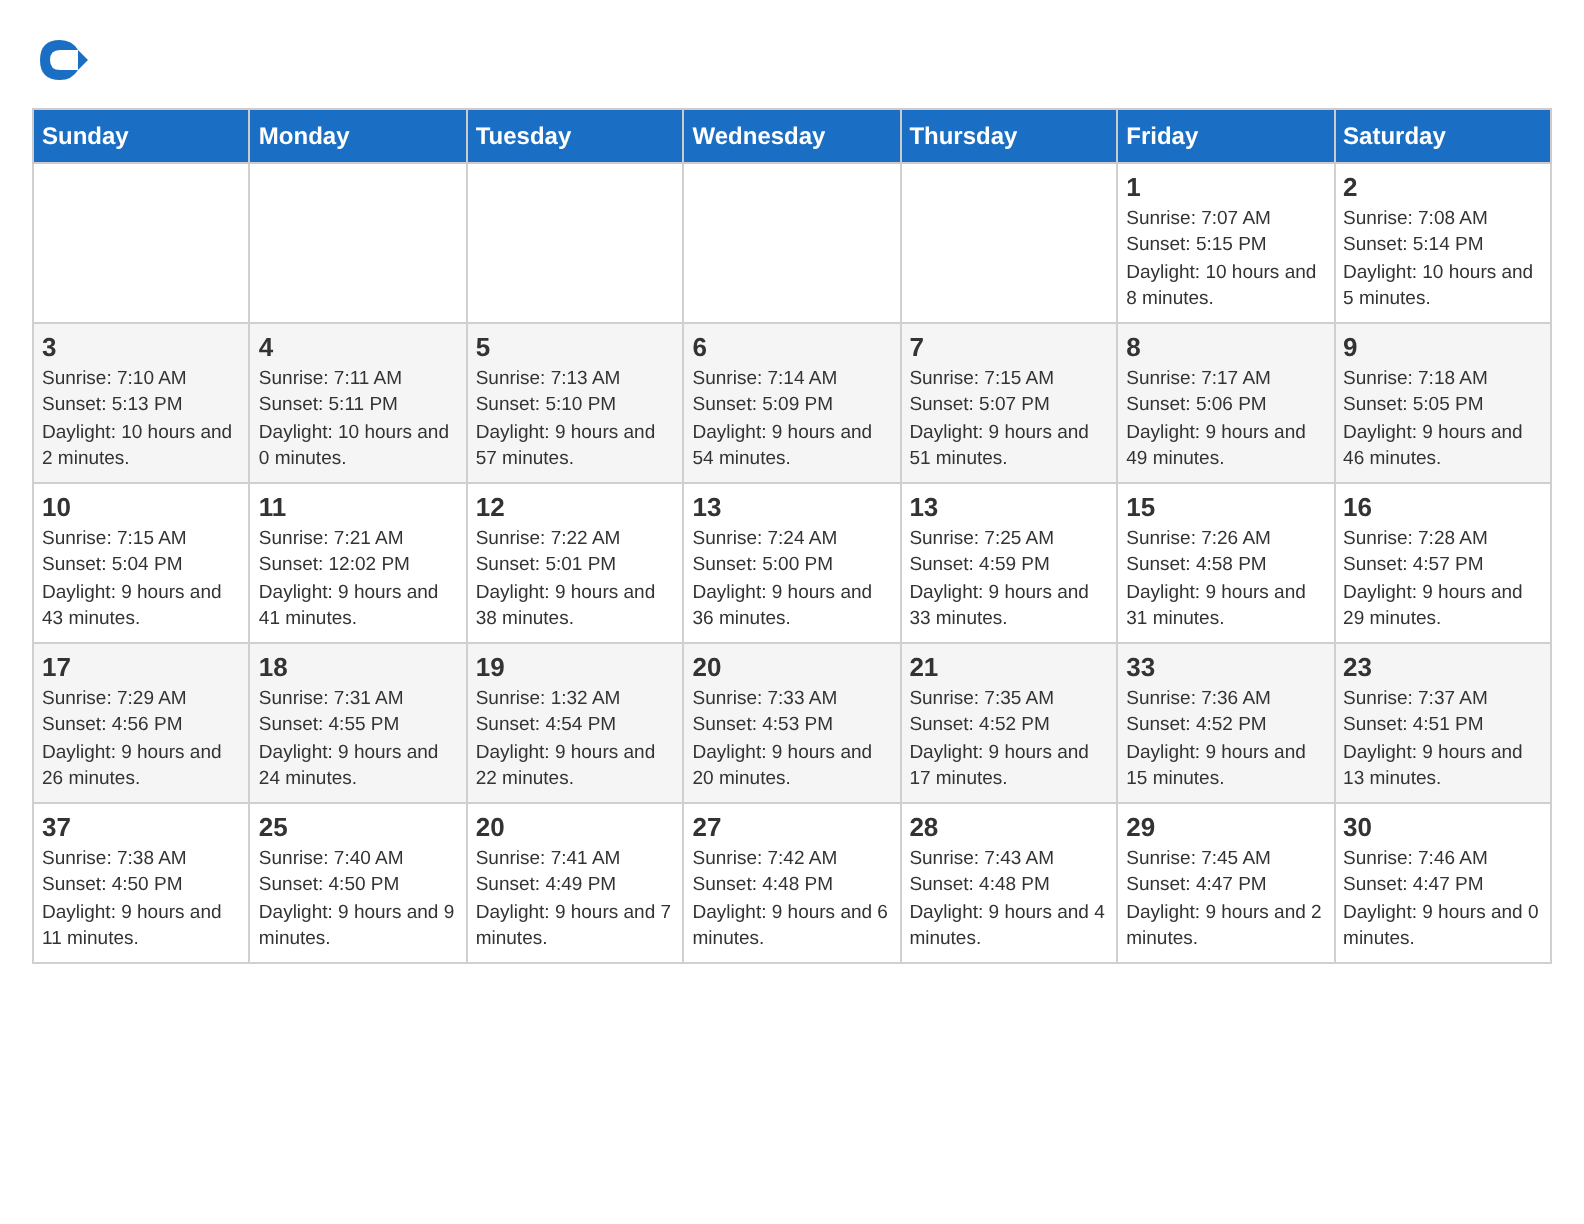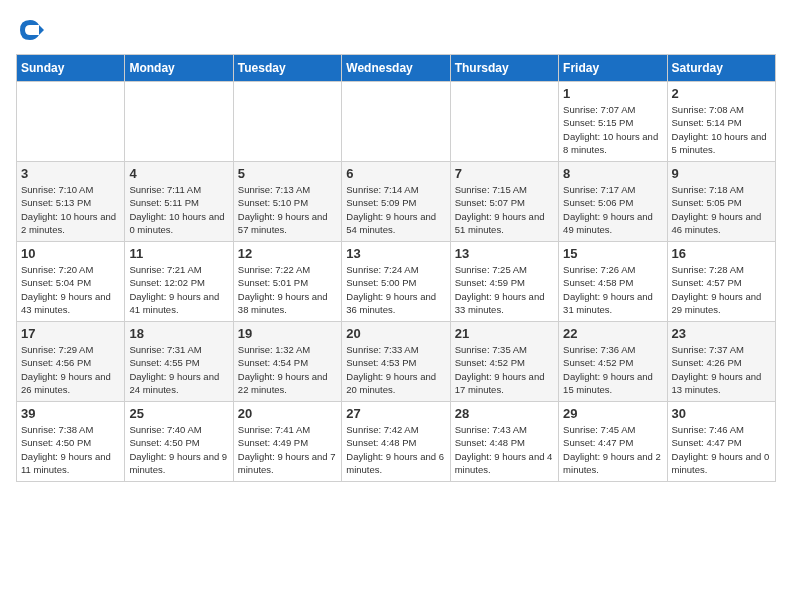--- a/index.html
+++ b/index.html
@@ -179,21 +179,21 @@
         <td>
           <div class="day-number">9</div>
           <div class="day-info">Sunrise: 7:18 AM
 Sunset: 5:05 PM
 Daylight: 9 hours and 46 minutes.</div>
         </td>
       </tr>
       <tr>
         <td>
           <div class="day-number">10</div>
-          <div class="day-info">Sunrise: 7:20 AM
+          <div class="day-info">Sunrise: 7:15 AM
 Sunset: 5:04 PM
 Daylight: 9 hours and 43 minutes.</div>
         </td>
         <td>
           <div class="day-number">11</div>
           <div class="day-info">Sunrise: 7:21 AM
 Sunset: 12:02 PM
 Daylight: 9 hours and 41 minutes.</div>
         </td>
         <td>
@@ -252,35 +252,35 @@
 Sunset: 4:53 PM
 Daylight: 9 hours and 20 minutes.</div>
         </td>
         <td>
           <div class="day-number">21</div>
           <div class="day-info">Sunrise: 7:35 AM
 Sunset: 4:52 PM
 Daylight: 9 hours and 17 minutes.</div>
         </td>
         <td>
-          <div class="day-number">22</div>
+          <div class="day-number">33</div>
           <div class="day-info">Sunrise: 7:36 AM
 Sunset: 4:52 PM
 Daylight: 9 hours and 15 minutes.</div>
         </td>
         <td>
           <div class="day-number">23</div>
           <div class="day-info">Sunrise: 7:37 AM
-Sunset: 4:26 PM
+Sunset: 4:51 PM
 Daylight: 9 hours and 13 minutes.</div>
         </td>
       </tr>
       <tr>
         <td>
-          <div class="day-number">39</div>
+          <div class="day-number">37</div>
           <div class="day-info">Sunrise: 7:38 AM
 Sunset: 4:50 PM
 Daylight: 9 hours and 11 minutes.</div>
         </td>
         <td>
           <div class="day-number">25</div>
           <div class="day-info">Sunrise: 7:40 AM
 Sunset: 4:50 PM
 Daylight: 9 hours and 9 minutes.</div>
         </td>

